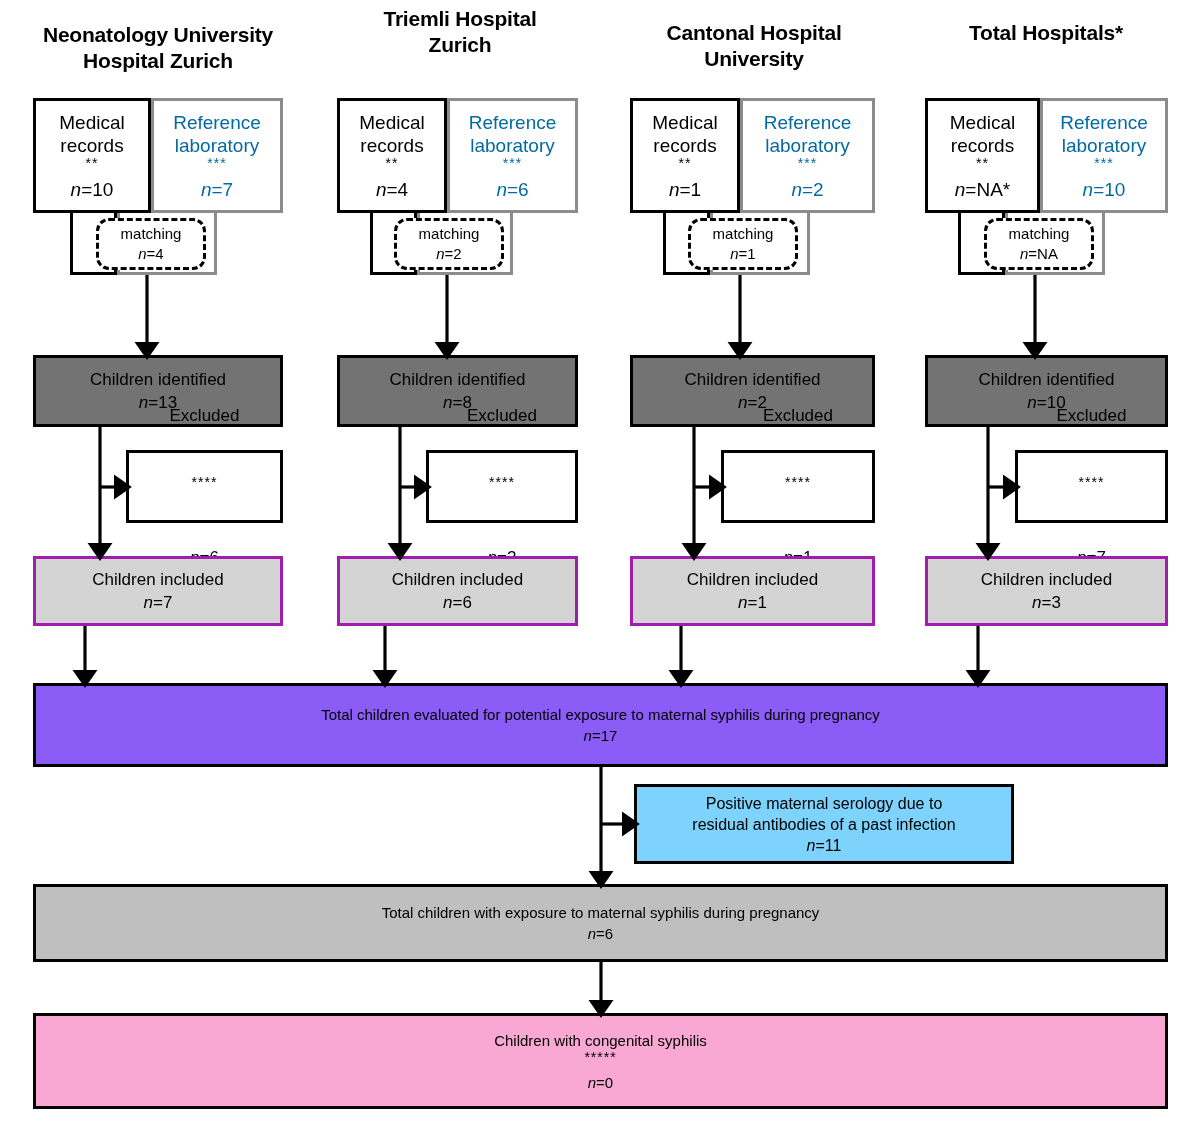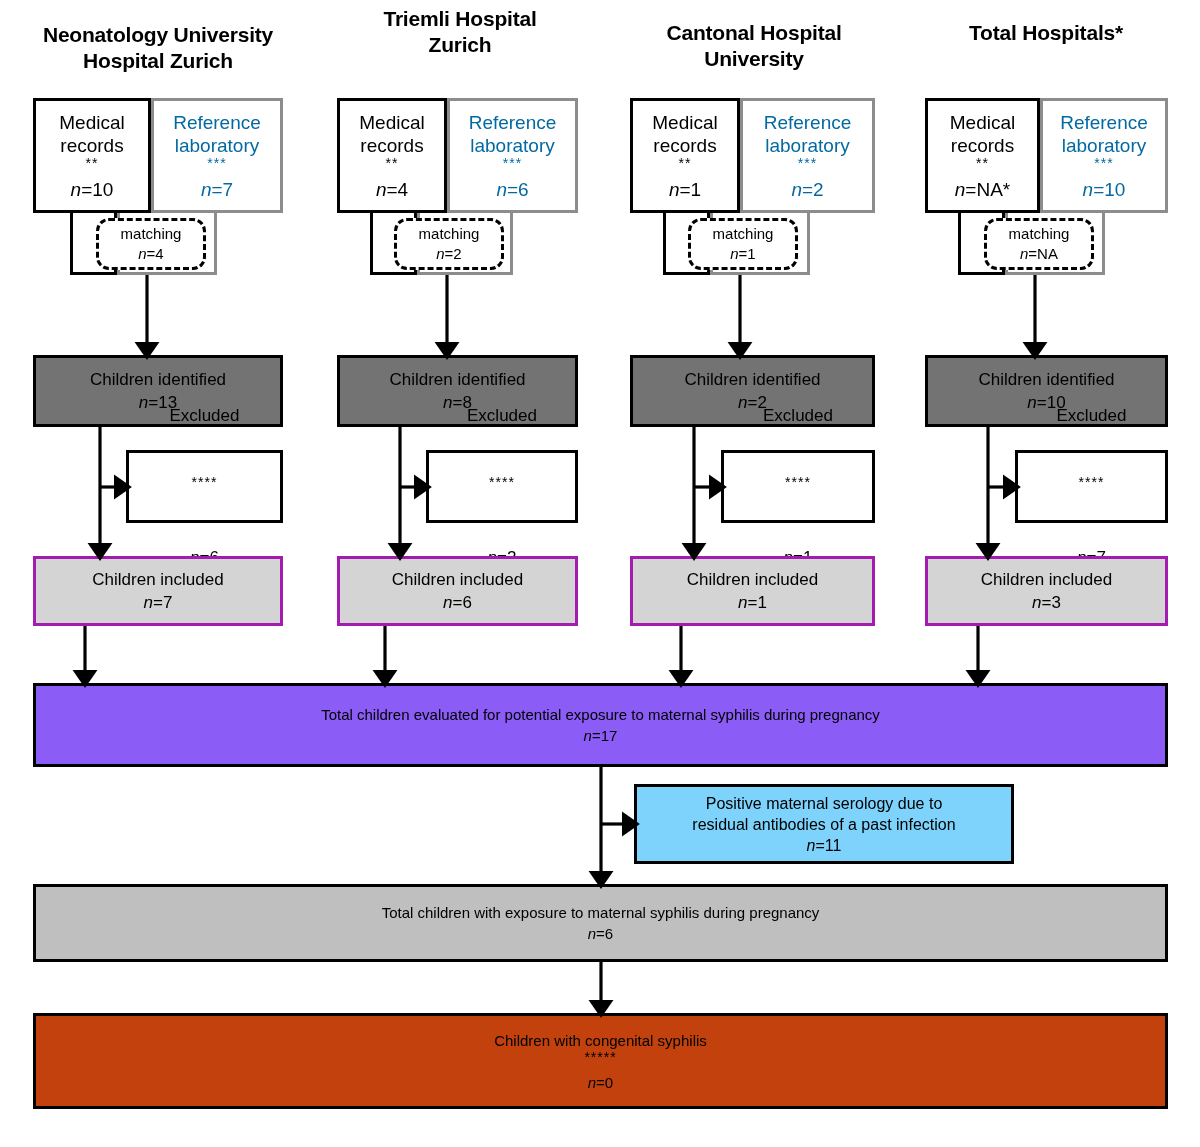--- a/index.html
+++ b/index.html
@@ -32,21 +32,21 @@
   }
 
   .idbox{border:3px solid #000;background:#737373;font-size:17px;line-height:23px;}
   .incbox{border:3px solid #a21caf;background:#d4d4d4;font-size:17px;line-height:23px;}
   .exbox{border:3px solid #000;background:#ffffff;font-size:17px;line-height:22px;gap:48px;}
   .exbox .src-stars{font-size:14px;letter-spacing:1px;line-height:12px;}
   .exbox .src-n{margin-top:11px;}
 
   .wide1{border:3px solid #000;background:#8b5cf6;font-size:15px;line-height:21px;}
   .wide2{border:3px solid #000;background:#bfbfbf;font-size:15px;line-height:21px;}
-  .wide3{border:3px solid #000;background:#c2410c;font-size:15px;line-height:21px;}
+  .wide3{border:3px solid #000;background:#f9a8d4;font-size:15px;line-height:21px;}
   .serbox{border:3px solid #000;background:#7dd3fc;font-size:16px;line-height:21px;}
   i.v{font-style:italic;}
 
   svg.arrows{position:absolute;left:0;top:0;width:1200px;height:1147px;pointer-events:none;z-index:3;}
 </style>
 </head>
 <body>
 
 <div id="root">
 

